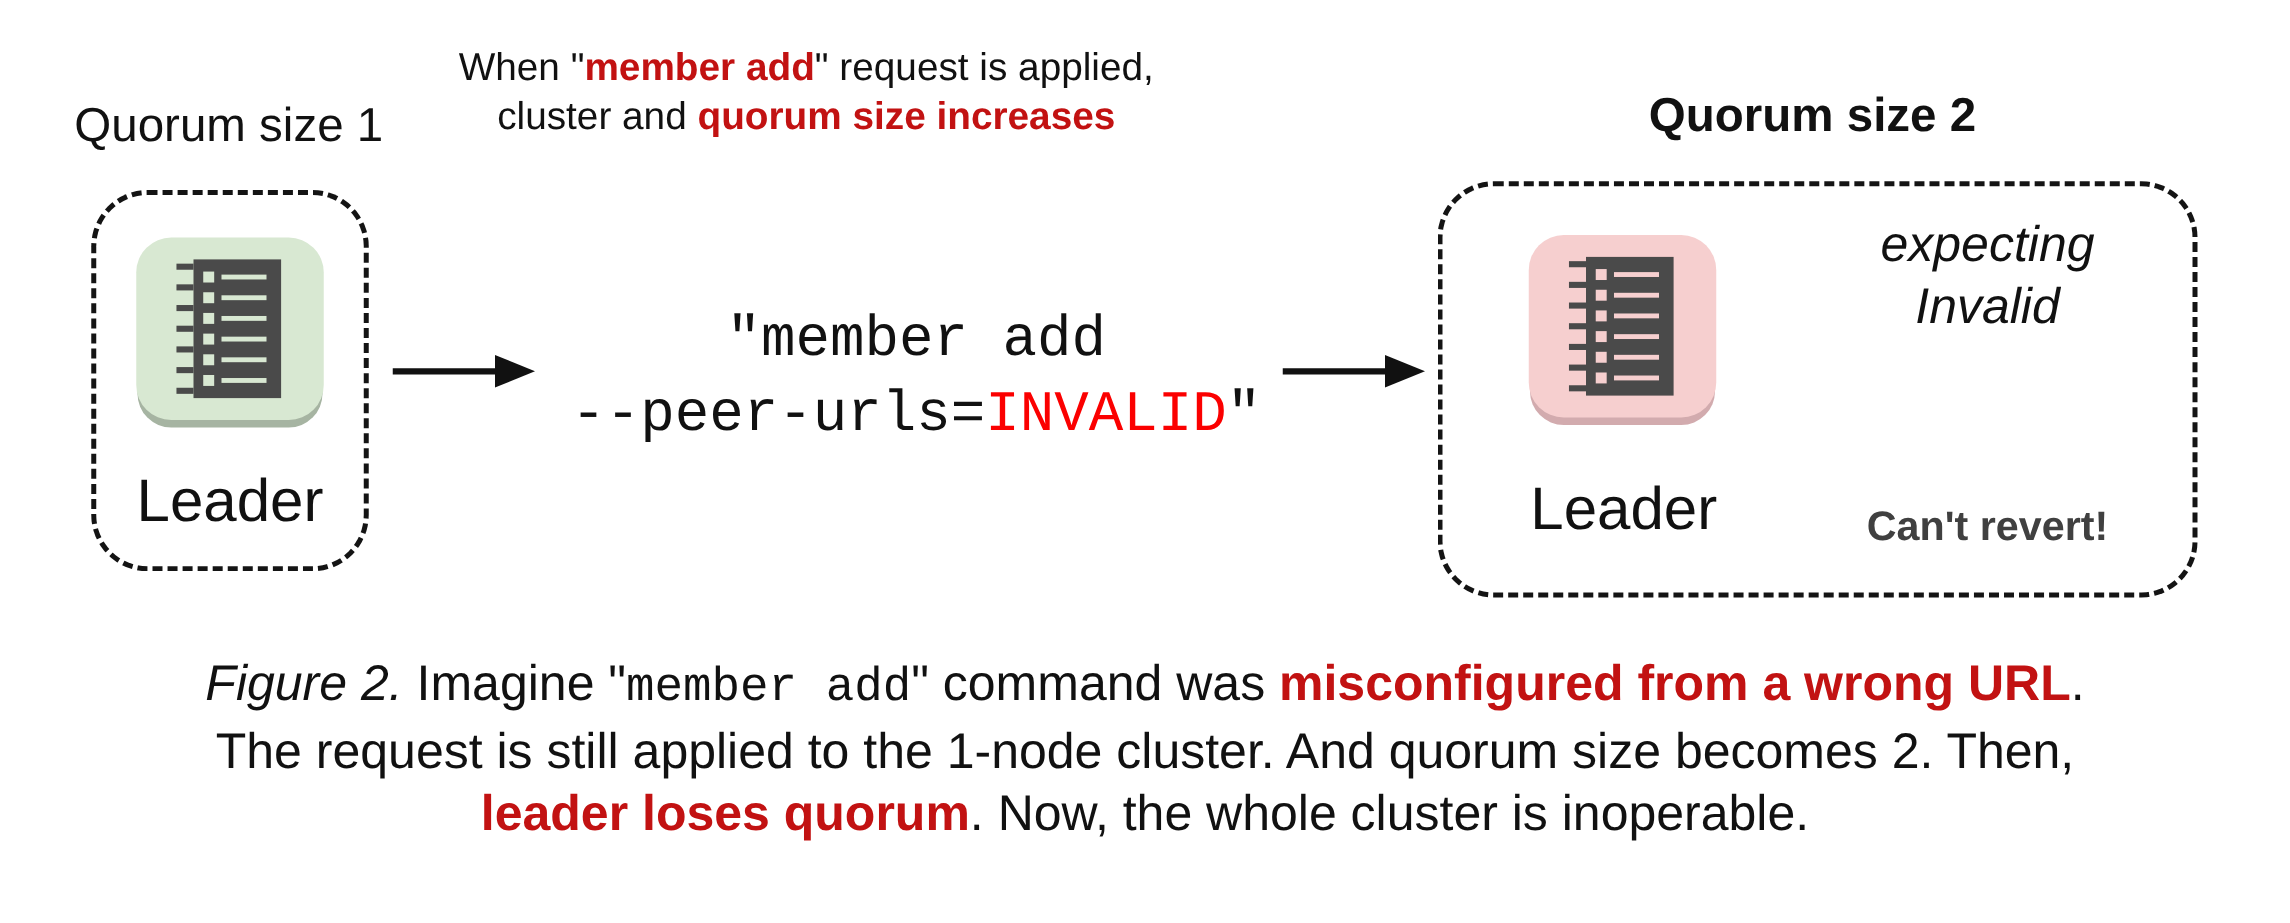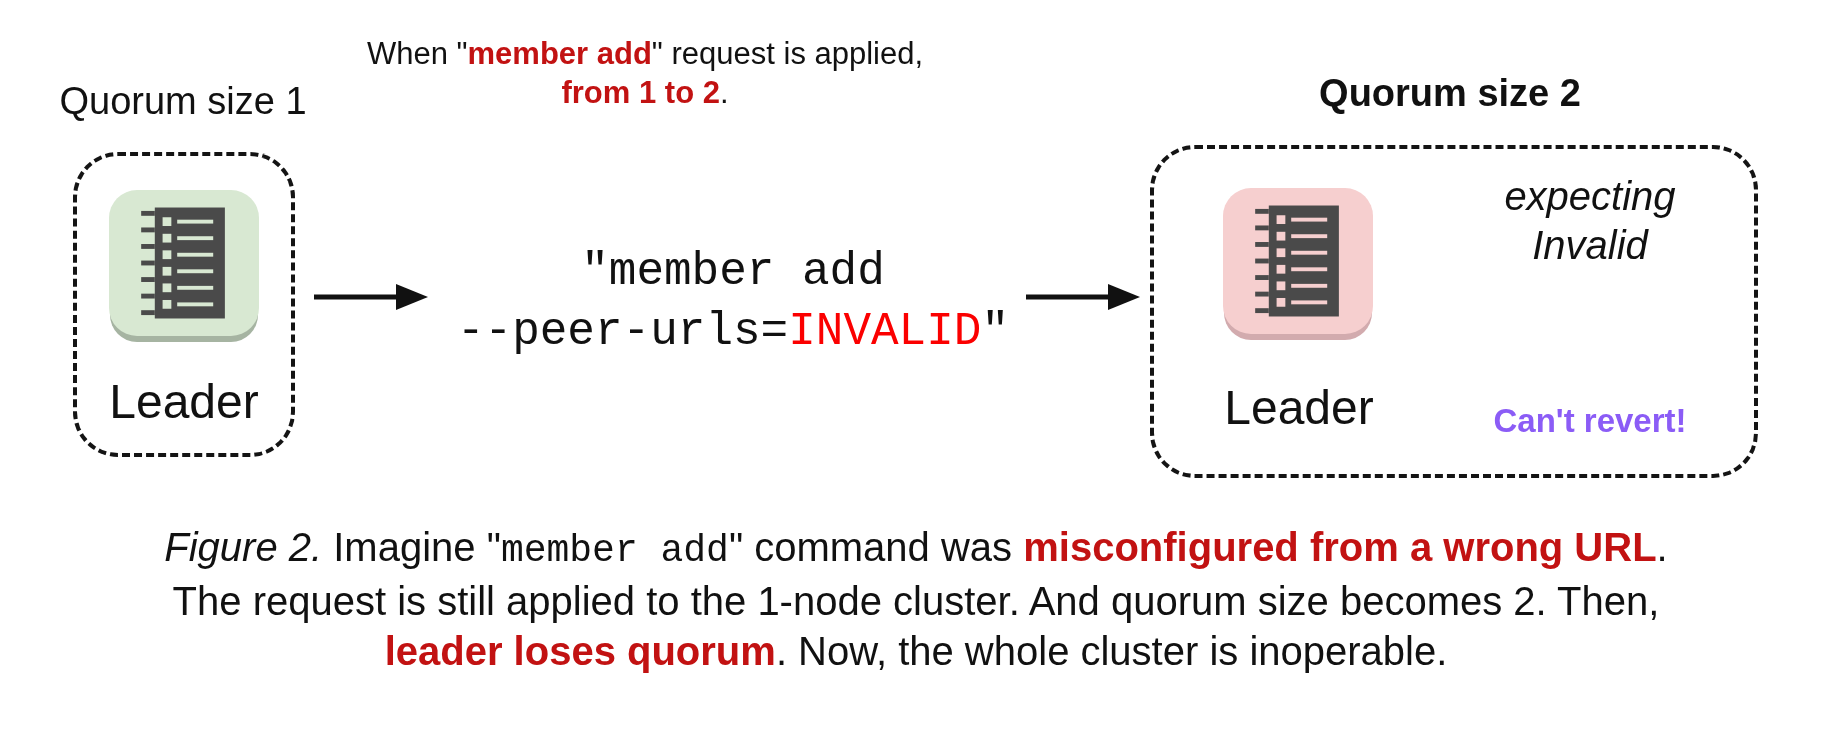--- a/index.html
+++ b/index.html
@@ -38,21 +38,21 @@
   .red-bright{color:#fb0000;}
 
   
   .command{
     font-family:"Liberation Mono", monospace;
     font-size:46px;line-height:60px;white-space:nowrap;
   }
 
   
   .expecting{font-size:40px;line-height:49px;font-style:italic;}
-  .warning{font-size:33px;font-weight:bold;color:#8b5cf6;}
+  .warning{font-size:33px;font-weight:bold;color:#404040;}
 
   
   .arrow svg{display:block;}
 
   
   .caption{font-size:40px;line-height:50px;}
   .caption .fig{font-style:italic;}
   .caption .mono{font-family:"Liberation Mono", monospace;font-size:38px;}
 </style>
 </head>
@@ -86,21 +86,21 @@
         <rect class="hole" x="68" y="98.5" width="37" height="4"></rect>
       <rect class="hole" x="53" y="113" width="9" height="9"></rect>
         <rect class="hole" x="68" y="115.5" width="37" height="4"></rect>
     </svg>
   </div>
 
   <div class="abs node-label center" style="left:73px;top:374px;width:222px;">Leader</div>
 
   <div class="abs annotation center" style="left:345px;top:34px;width:600px;">
     <div><span>When "</span><span class="red-b">member add</span><span>" request is applied,</span></div>
-    <div><span class="red-b">from 1 to 2</span><span>.</span></div>
+    <div><span>cluster and </span><span class="red-b">quorum size increases</span></div>
   </div>
 
   <div class="abs arrow" style="left:314px;top:277px;">
     <svg width="114" height="40" viewBox="0 0 114 40">
       <line x1="0" y1="20" x2="84" y2="20" stroke="#111111" stroke-width="5"></line>
       <polygon points="82,7 114,20 82,33" fill="#111111"></polygon>
     </svg>
   </div>
 
   <div class="abs command center" style="left:433px;top:242px;width:600px;">

